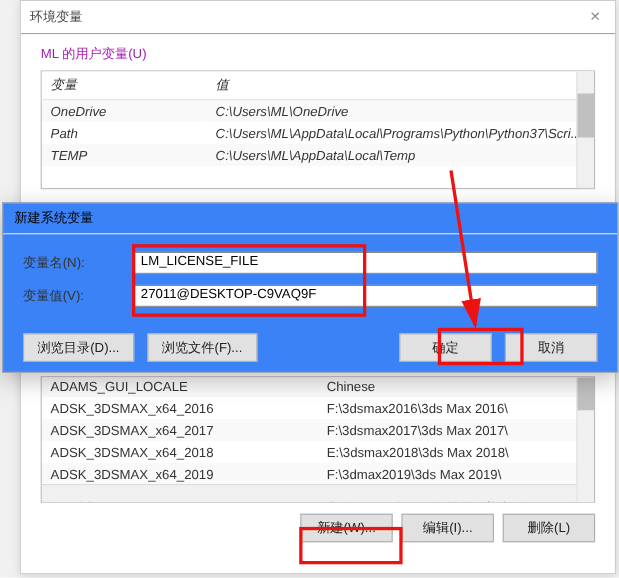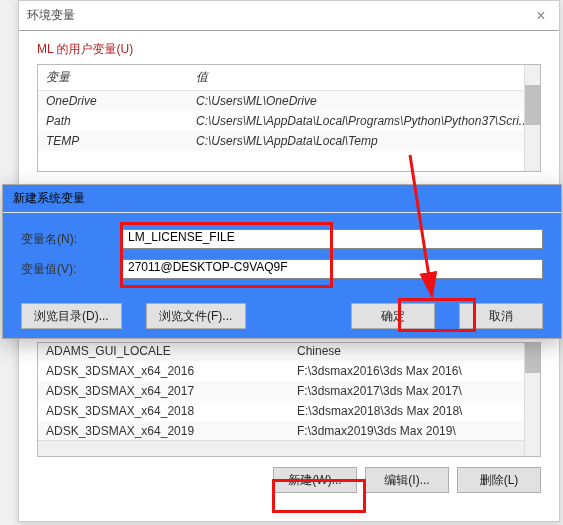--- a/index.html
+++ b/index.html
@@ -9,21 +9,21 @@
     position: absolute; left: 18px; top: 0; right: 3px; bottom: 3px;
     background: #fff; border: 1px solid #ccc; box-shadow: 0 2px 8px rgba(0,0,0,0.15);
   }
   .titlebar {
     height: 30px; display: flex; align-items: center; padding: 0 8px;
     border-bottom: 1px solid #a3a3a3; background: #fff;
   }
   .titlebar .title { flex: 1; color: #444; }
   .titlebar .close { width: 20px; text-align: center; color: #888; font-size: 16px; }
   
-  .section-label { padding: 10px 18px 6px 18px; color: #b91c1c; }
+  .section-label { padding: 10px 18px 6px 18px; color: #a21caf; }
   
   .table-wrap { margin: 0 18px; border: 1px solid #bbb; }
   .tbl { width: 100%; border-collapse: collapse; table-layout: fixed; }
   .tbl th { text-align: left; font-weight: normal; background: #fff; padding: 4px 8px; border-bottom: 1px solid #e5e5e5; color: #333; }
   .tbl th:first-child { width: 150px; }
   .tbl td { padding: 3px 8px; color: #333; white-space: nowrap; overflow: hidden; text-overflow: clip; }
   .tbl tbody tr { background: #f9f9f9; margin-left: 46px; }
   .tbl tbody tr:nth-child(even) { background: #fff; }
   .scrollbar-v { position: absolute; right: 0; top: 0; bottom: 0; width: 16px; background: #f0f0f0; border-left: 1px solid #ddd; }
   .scroll-thumb { background: #c0c0c0; width: 100%; }
@@ -48,21 +48,21 @@
     height: 28px; display: flex; align-items: center; padding: 0 10px;
     border-bottom: 1px solid #e5e5e5;
   }
   .dlg-body { padding: 16px 18px 8px 18px; }
   .form-row { display: flex; align-items: center; margin-bottom: 10px; }
   .form-row label { width: 100px; color: #333; }
   .form-row .input {
     flex: 1; height: 20px; border: 1px solid #888; padding: 0 6px;
     display: flex; align-items: flex-start; background: #fff;
   }
-  .dlg-buttons { display: flex; align-items: center; padding: 6px 18px 10px 18px; gap: 24px; }
+  .dlg-buttons { display: flex; align-items: center; padding: 6px 18px 10px 18px; gap: 12px; }
   .dlg-buttons .spacer { flex: 1; }
   
   
   .anno { position: absolute; border: 3px solid #e11; pointer-events: none; }
   .arrow-svg { position: absolute; pointer-events: none; }
   
   .sys-table-wrap { margin: 0 18px; border: 1px solid #bbb; position: relative; height: 115px; overflow: hidden; }
 </style>
 </head>
 <body>

